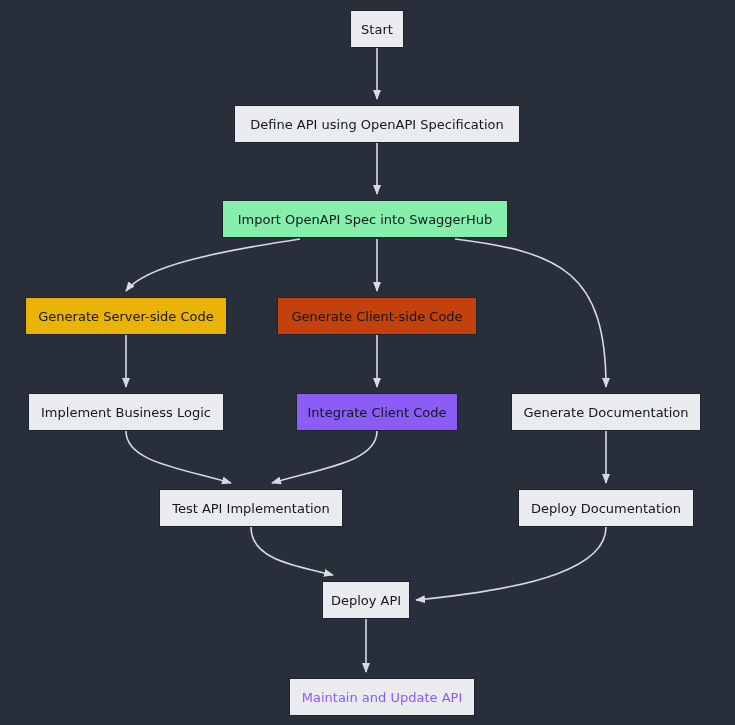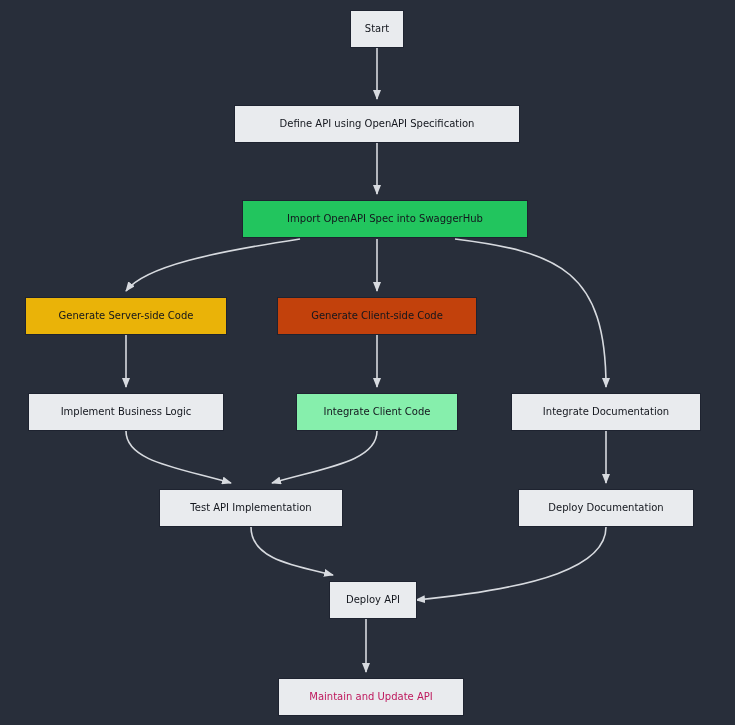--- a/index.html
+++ b/index.html
@@ -24,21 +24,21 @@
     top: 0;
     width: 735px;
     height: 725px;
   }
   .flow-node {
     position: absolute;
     box-sizing: border-box;
     background: #e9ebee;
     border: 1px solid #1e2330;
     color: #13161d;
-    font-size: 10px;
+    font-size: 13px;
     line-height: 1;
     display: flex;
     align-items: center;
     justify-content: center;
     white-space: nowrap;
     z-index: 2;
   }
   .flow-node .node-label {
     padding: 0 10px;
   }
@@ -71,45 +71,45 @@
       </g>
   </svg>
 
   <div id="node-group">
       <div class="flow-node" style="left: 350px; top: 10px; width: 54px; height: 38px; background: rgb(233, 235, 238); border-color: rgb(30, 35, 48); color: rgb(19, 22, 29);">
         <span class="node-label">Start</span>
       </div>
       <div class="flow-node" style="left: 234px; top: 105px; width: 286px; height: 38px; background: rgb(233, 235, 238); border-color: rgb(30, 35, 48); color: rgb(19, 22, 29);">
         <span class="node-label">Define API using OpenAPI Specification</span>
       </div>
-      <div class="flow-node" style="left: 242px; top: 200px; width: 286px; height: 38px; background: #22c55e; border-color: rgb(30, 35, 48); color: rgb(19, 22, 29);">
+      <div class="flow-node" style="left: 222px; top: 200px; width: 286px; height: 38px; background: #86efac; border-color: rgb(30, 35, 48); color: rgb(19, 22, 29);">
         <span class="node-label">Import OpenAPI Spec into SwaggerHub</span>
       </div>
       <div class="flow-node" style="left: 25px; top: 297px; width: 202px; height: 38px; background: #eab308; border-color: rgb(30, 35, 48); color: rgb(19, 22, 29);">
         <span class="node-label">Generate Server-side Code</span>
       </div>
       <div class="flow-node" style="left: 277px; top: 297px; width: 200px; height: 38px; background: #c2410c; border-color: rgb(30, 35, 48); color: rgb(19, 22, 29);">
         <span class="node-label">Generate Client-side Code</span>
       </div>
       <div class="flow-node" style="left: 28px; top: 393px; width: 196px; height: 38px; background: rgb(233, 235, 238); border-color: rgb(30, 35, 48); color: rgb(19, 22, 29); text-align: right;">
         <span class="node-label">Implement Business Logic</span>
       </div>
-      <div class="flow-node" style="left: 296px; top: 393px; width: 162px; height: 38px; background: #86efac; border-color: rgb(30, 35, 48); color: rgb(19, 22, 29);">
+      <div class="flow-node" style="left: 296px; top: 393px; width: 162px; height: 38px; background: #8b5cf6; border-color: rgb(30, 35, 48); color: rgb(19, 22, 29);">
         <span class="node-label">Integrate Client Code</span>
       </div>
       <div class="flow-node" style="left: 511px; top: 393px; width: 190px; height: 38px; background: rgb(233, 235, 238); border-color: rgb(30, 35, 48); color: rgb(19, 22, 29);">
-        <span class="node-label">Integrate Documentation</span>
+        <span class="node-label">Generate Documentation</span>
       </div>
       <div class="flow-node" style="left: 159px; top: 489px; width: 184px; height: 38px; background: rgb(233, 235, 238); border-color: rgb(30, 35, 48); color: rgb(19, 22, 29);">
         <span class="node-label">Test API Implementation</span>
       </div>
       <div class="flow-node" style="left: 518px; top: 489px; width: 176px; height: 38px; background: rgb(233, 235, 238); border-color: rgb(30, 35, 48); color: rgb(19, 22, 29);">
         <span class="node-label">Deploy Documentation</span>
       </div>
-      <div class="flow-node" style="left: 322px; top: 581px; width: 88px; height: 38px; background: rgb(233, 235, 238); border-color: rgb(30, 35, 48); color: rgb(19, 22, 29); margin-left: 7px;">
+      <div class="flow-node" style="left: 322px; top: 581px; width: 88px; height: 38px; background: rgb(233, 235, 238); border-color: rgb(30, 35, 48); color: rgb(19, 22, 29);">
         <span class="node-label">Deploy API</span>
       </div>
-      <div class="flow-node" style="left: 278px; top: 678px; width: 186px; height: 38px; background: rgb(233, 235, 238); border-color: rgb(30, 35, 48); color: #be185d; align-items: center;">
+      <div class="flow-node" style="left: 289px; top: 678px; width: 186px; height: 38px; background: rgb(233, 235, 238); border-color: rgb(30, 35, 48); color: #8b5cf6; align-items: center;">
         <span class="node-label">Maintain and Update API</span>
       </div>
     </div>
 
 </div>
 
 </body></html>

